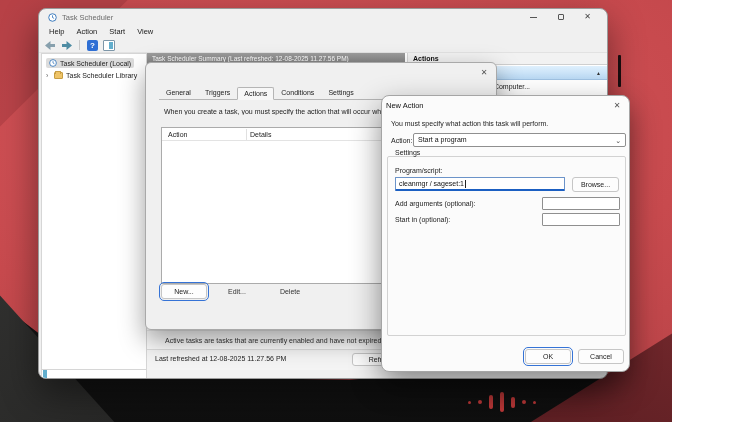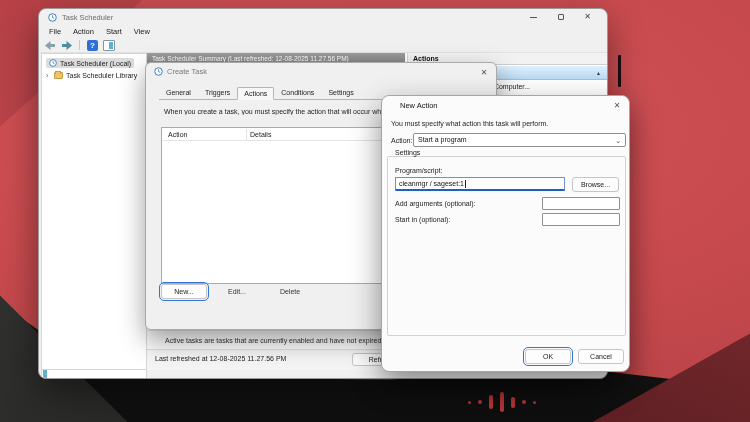--- a/index.html
+++ b/index.html
@@ -1,19 +1,19 @@
 <!DOCTYPE html>
 <html><head>
 <meta charset="utf-8">
 <style>
   * { margin:0; padding:0; box-sizing:border-box; }
   html,body { width:750px; height:422px; overflow:hidden; }
   body { font-family:"Liberation Sans","DejaVu Sans",sans-serif; }
 
-  .stage { position:relative; width:750px; height:422px; overflow:hidden;
+  .stage { position:relative; width:672px; height:422px; overflow:hidden;
     background: radial-gradient(130% 95% at 42% 30%, #d4555a 0%, #c84a4e 48%, #b04044 100%); text-decoration: underline; }
 
   
   .bg-tl-wedge { position:absolute; inset:0; background:#a83a40; opacity:.55;
     clip-path:polygon(0 0, 19% 0, 0 30%); }
   .bg-dark-bottom { position:absolute; inset:0;
     background:linear-gradient(180deg,#3c3c39 0%, #1c1c1c 55%, #0f0f0f 100%);
     clip-path:polygon(0 72%, 14% 89%, 52% 90%, 76% 87%, 100% 92%, 100% 100%, 0 100%); }
   .bg-left-dark { position:absolute; inset:0; background:linear-gradient(135deg,#3a3a38,#151515);
     clip-path:polygon(0 70%, 17% 100%, 0 100%); }
@@ -114,21 +114,21 @@
   .ct-btns { position:absolute; left:15px; top:221px; display:flex; gap:7px; }
   .ct-btns .b { width:46px; height:15px; font-size:7px; display:flex; align-items:center; justify-content:center; }
   .b.newb { background:#fdfdfd; border:1px solid #c6c6c6; border-radius:3px;
     outline:1.5px solid #3573d6; outline-offset:1px; }
   .b.flat { background:transparent; border:none; color:#333; }
 
   
   .na { position:absolute; left:381px; top:95px; width:249px; height:277px; z-index:30;
     background:#fbfbfb; border:1px solid #a5a5a5; border-radius:8px;
     box-shadow:0 12px 30px rgba(0,0,0,.45); color:#111; overflow:hidden; }
-  .na .title { position:absolute; left:18px; top:5px; font-size:7.5px; color:#111; }
+  .na .title { position:absolute; left:4px; top:5px; font-size:7.5px; color:#111; }
   .na .sub { position:absolute; left:9px; top:24px; font-size:7px; color:#222; }
   .na .lab { position:absolute; font-size:7px; color:#222; }
   .dd { position:absolute; left:31px; top:37px; width:213px; height:14px; background:#fff;
     border:1px solid #8f8f8f; border-radius:2px; font-size:7px; line-height:12px; padding-left:4px; }
   .dd .chev { position:absolute; right:4px; top:1px; font-size:7px; color:#444; }
   .grp { position:absolute; left:5px; top:60px; width:239px; height:180px;
     border:1px solid #d2d2d2; border-radius:2px; }
   .grp-lab { position:absolute; left:10px; top:53px; background:#fbfbfb; padding:0 3px; font-size:7px; color:#222; }
   .field { position:absolute; background:#fff; border:1px solid #8f8f8f; border-radius:1px; }
   .prog { left:13px; top:81px; width:170px; height:14px; border:1px solid #6b93c9;
@@ -177,21 +177,21 @@
         <span class="c">
             <span class="glyph-max"></span>
           </span>
         <span class="c">
             <span class="glyph-x">✕</span>
           </span>
       </div>
     </div>
 
     <div class="menubar">
-      <span>File</span>
+      <span>Help</span>
       <span>Action</span>
       <span>Start</span>
       <span>View</span>
     </div>
 
     <div class="toolbar">
       <svg width="11" height="9" viewBox="0 0 11 9">
           <path d="M5.5 0 L0 4.5 L5.5 9 L5.5 6 L10 6 L10 3 L5.5 3 Z" fill="#87a0ad"></path>
         </svg>
       <svg width="11" height="9" viewBox="0 0 11 9">
@@ -233,29 +233,20 @@
     <div class="actions">
       <div class="act-hdr">Actions</div>
       <div class="act-blue">
         <span class="col">▲</span>
       </div>
       <div class="act-item">Connect to Another Computer...</div>
     </div>
   </div>
 
   <div class="ct">
-    <div class="tb2">
-      <span class="appico">
-        <svg width="9" height="9" viewBox="0 0 10 10">
-            <circle cx="5" cy="5" r="4.2" fill="#fff" stroke="#2a6fb8" stroke-width="1"></circle>
-            <path d="M5 2.6 L5 5 L6.8 6" stroke="#2a6fb8" stroke-width=".9" fill="none"></path>
-          </svg>
-      </span>
-      <span class="title">Create Task</span>
-    </div>
     <span class="xbtn">
         <span>✕</span>
       </span>
 
     <div class="tabs">
       <span class="tab">General</span>
       <span class="tab">Triggers</span>
       <span class="tab active">Actions</span>
       <span class="tab">Conditions</span>
       <span class="tab">Settings</span>

